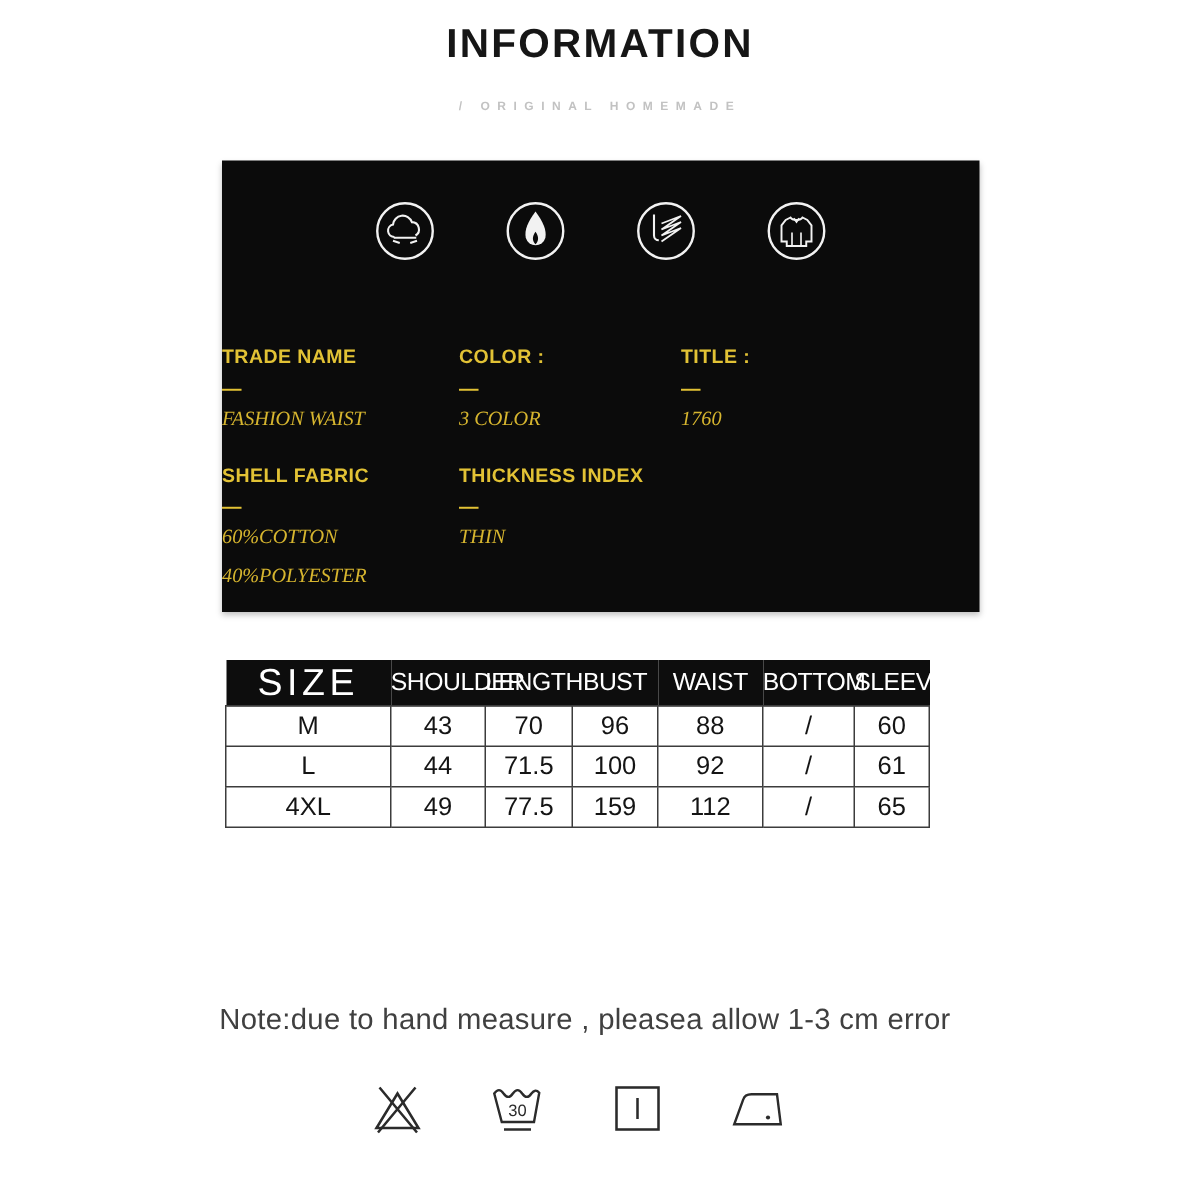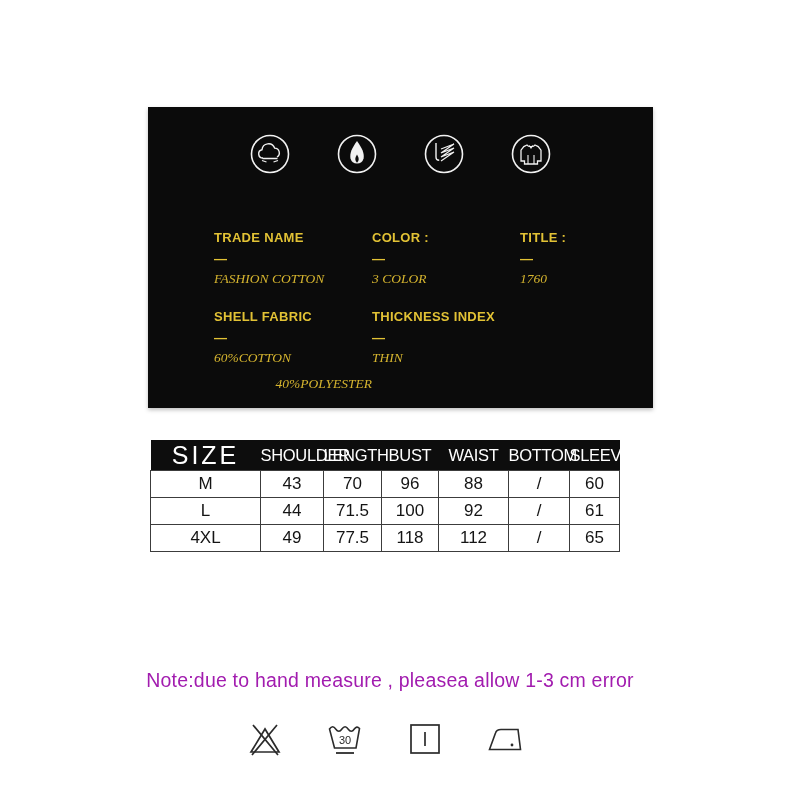--- a/index.html
+++ b/index.html
@@ -7,51 +7,53 @@
         font-family:"Liberation Sans",sans-serif;}
   
   .hdr{position:absolute;top:14px;left:0;width:800px;text-align:center;}
   .title{font-size:27px;font-weight:800;letter-spacing:1.5px;color:#161616;}
   .subtitle{margin-top:21px;font-size:8px;font-weight:600;letter-spacing:5px;color:#c2c2c2;}
   
   .panel{position:absolute;left:148px;top:107px;width:505px;height:301px;background:#0b0b0b;
          box-shadow:0 2px 4px rgba(0,0,0,.25);}
   .icon-row{display:flex;justify-content:center;gap:47px;padding-top:27px;}
   .cicon{width:40px;height:40px;display:block;}
-  .fields{margin-top:56px;padding-left:66px;padding-right:20px;display:grid;
+  .fields{margin-top:56px;padding-right:20px;display:grid;
           grid-template-columns:158px 148px 1fr;}
   .row2{margin-top:22px;}
   .f-label{font-size:13px;font-weight:700;letter-spacing:.3px;color:#e2c235;white-space:nowrap;}
   .f-dash{font-size:13px;font-weight:700;color:#e2c235;margin:7px 0 6px;line-height:1;}
   .f-value{font-family:"Liberation Serif",serif;font-style:italic;font-size:13.5px;
            color:#d6b52f;white-space:nowrap;}
-  .f-value + .f-value{margin-top:10px;text-align:right;}
+  .f-value + .f-value{margin-top:10px;}
   
   .tbl-wrap{position:absolute;left:150px;top:440px;width:469px;}
   table{border-collapse:collapse;width:469px;table-layout:fixed;}
   thead th{background:#0d0d0d;color:#fff;font-weight:400;height:30px;padding:0;
            white-space:nowrap;overflow:visible;margin-top:32px;}
   th.size-h{font-size:25px;letter-spacing:3px;}
   th.col-h{font-size:16.5px;letter-spacing:-.3px;}
   tbody td{border:1px solid #3c3c3c;height:26px;text-align:center;font-size:17px;
            color:#141414;padding:0;}
   
   .note{position:absolute;top:669px;left:0;width:780px;text-align:center;
-        font-size:19.5px;color:#a21caf;letter-spacing:.2px;}
+        font-size:19.5px;color:#404040;letter-spacing:.2px;}
   
   .care-row{position:absolute;left:150px;top:719px;width:469px;display:flex;
             justify-content:center;gap:40px;}
   .care-row svg{width:40px;height:40px;display:block;}
 </style>
 </head>
 <body>
 
 <div class="page">
 
   <div class="hdr">
+    <div class="title">INFORMATION</div>
+    <div class="subtitle">/ ORIGINAL HOMEMADE</div>
   </div>
 
   <div class="panel">
     <div class="icon-row">
       <svg class="cicon" viewBox="0 0 40 40">
         <circle cx="20" cy="20" r="18.5" fill="none" stroke="#f2f2f2" stroke-width="1.6"></circle>
         <path d="M13 24 a4.2 4.2 0 0 1 -1 -8.3 a6.5 6.5 0 0 1 12.6 -1.6 a4.8 4.8 0 0 1 2.4 8.9" fill="none" stroke="#f2f2f2" stroke-width="1.4"></path>
         <path d="M12.5 24.5 h15 M12 26.5 l4.5 1.5 M28 26.5 l-4.5 1.5" fill="none" stroke="#f2f2f2" stroke-width="1.3"></path>
       </svg>
       <svg class="cicon" viewBox="0 0 40 40">
@@ -68,21 +70,21 @@
         <circle cx="20" cy="20" r="18.5" fill="none" stroke="#f2f2f2" stroke-width="1.6"></circle>
         <path d="M16 11 L12.8 12.6 L10 16.2 L10 27 L13.5 27 L13.5 30 L26.5 30 L26.5 27 L30 27 L30 16.2 L27.2 12.6 L24 11 C22.8 13.2 17.2 13.2 16 11 Z" fill="none" stroke="#f2f2f2" stroke-width="1.3"></path>
         <path d="M17 30 V21 M23 30 V21 M18.2 11.5 l1.8 2.6 l1.8 -2.6" fill="none" stroke="#f2f2f2" stroke-width="1.1"></path>
       </svg>
     </div>
 
     <div class="fields">
       <div class="field">
         <div class="f-label">TRADE NAME</div>
         <div class="f-dash">—</div>
-        <div class="f-value">FASHION COTTON</div>
+        <div class="f-value">FASHION WAIST</div>
       </div>
       <div class="field">
         <div class="f-label">COLOR :</div>
         <div class="f-dash">—</div>
         <div class="f-value">3 COLOR</div>
       </div>
       <div class="field">
         <div class="f-label">TITLE :</div>
         <div class="f-dash">—</div>
         <div class="f-value">1760</div>
@@ -143,21 +145,21 @@
           <td>71.5</td>
           <td>100</td>
           <td>92</td>
           <td>/</td>
           <td>61</td>
         </tr>
         <tr>
           <td>4XL</td>
           <td>49</td>
           <td>77.5</td>
-          <td>118</td>
+          <td>159</td>
           <td>112</td>
           <td>/</td>
           <td>65</td>
         </tr>
       </tbody>
     </table>
   </div>
 
   <div class="note">Note:due to hand measure , pleasea allow 1-3 cm error</div>
 

